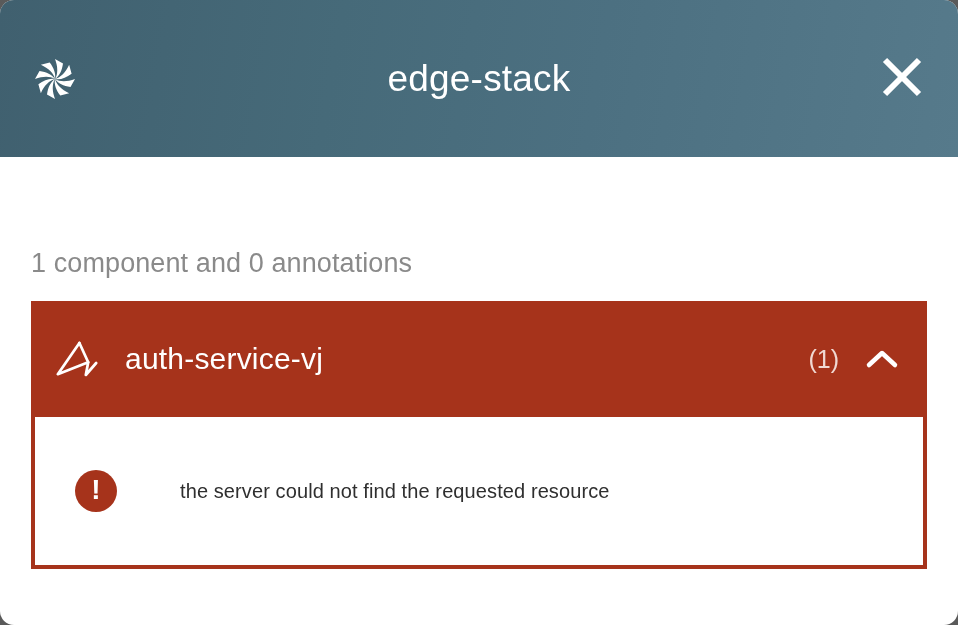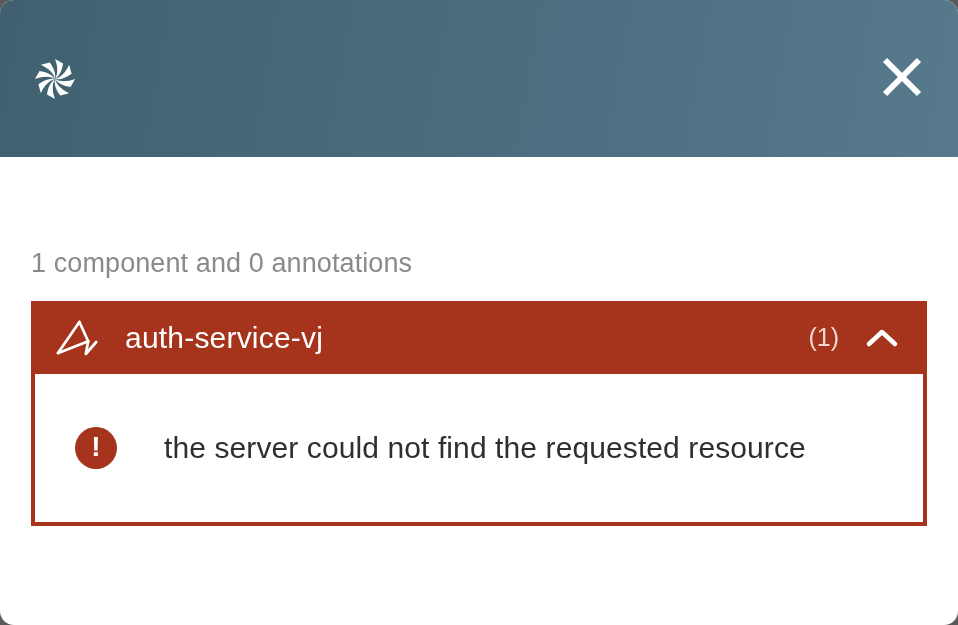--- a/index.html
+++ b/index.html
@@ -99,21 +99,21 @@
     letter-spacing: 0.1px;
   }
 
   
   .component-group {
     margin-top: 2px;
   }
 
   .component-header {
     background: #a6331b;
-    height: 73px;
+    height: 116px;
     display: flex;
     align-items: center;
     padding: 0 28px 0 22px;
     box-sizing: border-box;
     cursor: pointer;
   }
 
   .component-icon {
     width: 48px;
     height: 40px;
@@ -180,23 +180,23 @@
     color: #ffffff;
     font-size: 28px;
     font-weight: 700;
     line-height: 1;
     margin-top: -2px;
     font-family: "Liberation Sans", sans-serif;
   }
 
   .error-message {
     color: #2f2f2f;
-    font-size: 30px;
-    font-weight: 400;
-    margin-left: 47px;
+    font-size: 20px;
+    font-weight: 400;
+    margin-left: 63px;
     letter-spacing: 0.1px;
   }
 </style>
 </head>
 <body>
 
 <div class="dialog">
 
   <div class="dialog-header">
 
@@ -224,20 +224,21 @@
           <g transform="rotate(270)">
             <path d="M0,0 C6,-10 6,-24 0,-40 L16,-31 C14,-17 9,-6 0,0 Z"></path>
           </g>
           <g transform="rotate(315)">
             <path d="M0,0 C6,-10 6,-24 0,-40 L16,-31 C14,-17 9,-6 0,0 Z"></path>
           </g>
         </g>
       </svg>
     </span>
 
+    <div class="dialog-title">edge-stack</div>
 
     <button class="close-button">
       <span>
         <svg width="46" height="46" viewBox="0 0 46 46" aria-hidden="true">
           <line x1="6" y1="6" x2="40" y2="40" stroke="#ffffff" stroke-width="6" stroke-linecap="butt"></line>
           <line x1="40" y1="6" x2="6" y2="40" stroke="#ffffff" stroke-width="6" stroke-linecap="butt"></line>
         </svg>
       </span>
     </button>
   </div>

